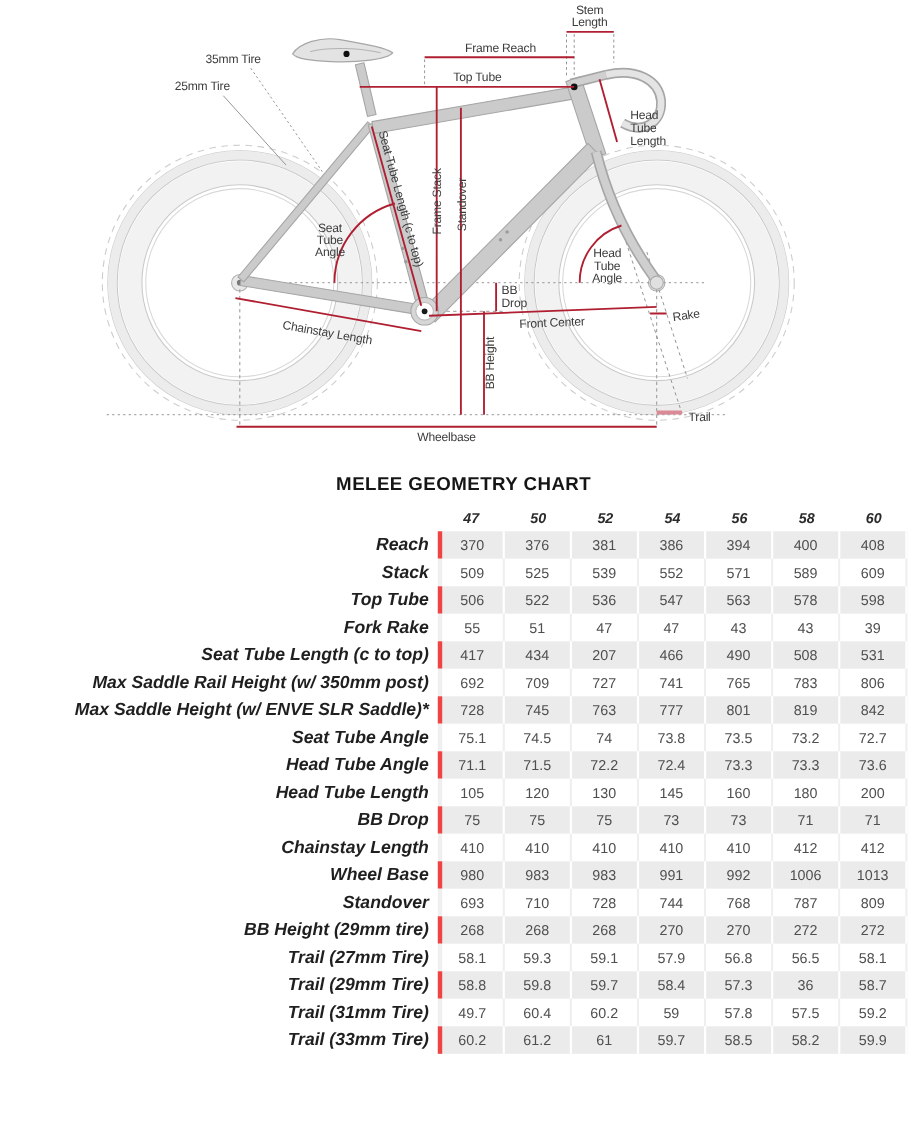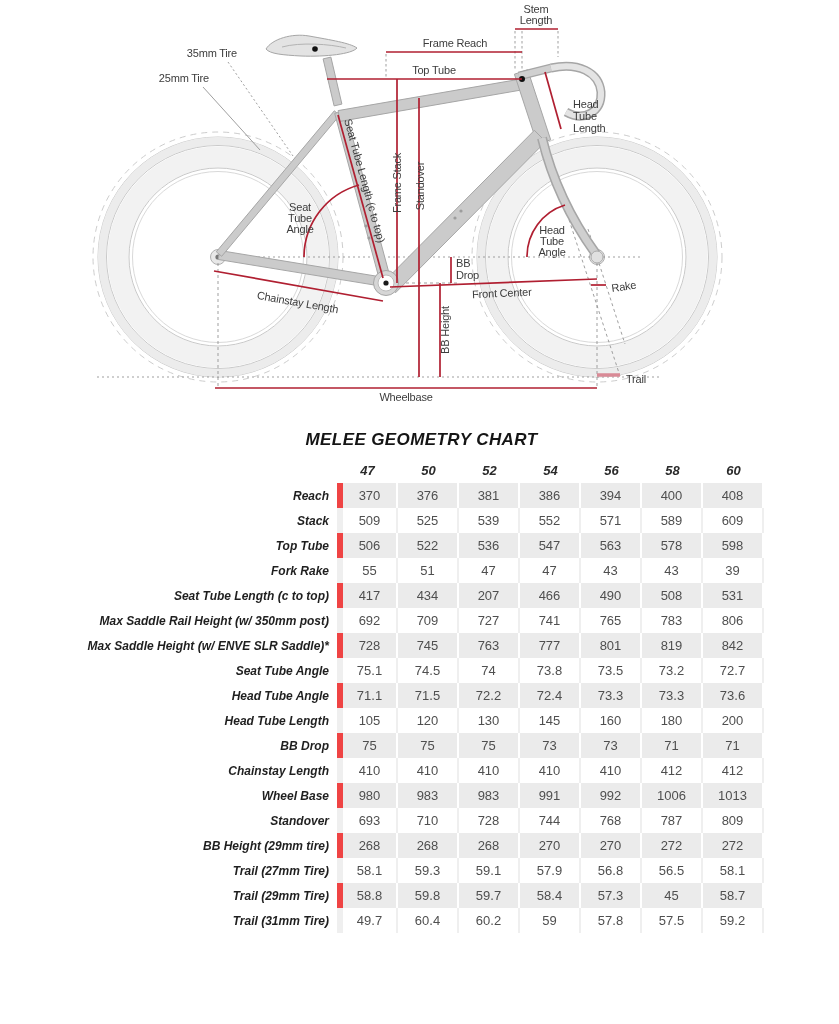--- a/index.html
+++ b/index.html
@@ -7,44 +7,44 @@
     position:relative; width:839px; height:1024px; background:#ffffff;
     font-family:"Liberation Sans", sans-serif; overflow:hidden;
   }
   svg.diagram { position:absolute; top:0; left:0; }
   svg text {
     font-family:"Liberation Sans", sans-serif;
     font-size:11px; fill:#3c3c3c; letter-spacing:-0.2px;
   }
   .chart-title {
     position:absolute; top:430px; left:83px; width:677px;
-    text-align:center; font-size:17px; font-weight:bold; font-style:italic;
+    text-align:center; font-size:17px; font-weight:bold; 
     color:#151515; letter-spacing:0.4px;
   }
   table.geo {
-    position:absolute; top:457px; left:82px;
+    position:absolute; top:457px; left:68px;
     border-collapse:separate; border-spacing:0; table-layout:fixed;
   }
   table.geo th, table.geo td { box-sizing:border-box; padding:0; }
   table.geo thead th {
     height:26px; vertical-align:middle; text-align:center;
     font-size:13px; font-weight:bold; font-style:italic; color:#2a2a2a;
     background:transparent;
   }
   table.geo tbody th {
     height:25px; text-align:right; padding-right:8px; white-space:nowrap;
-    font-size:12px; font-weight:bold; font-style:italic; color:#1f1f1f;
+    font-size:16px; font-weight:bold; font-style:italic; color:#1f1f1f;
     background:#fff;
   }
   table.geo tbody td {
     height:25px; text-align:center; vertical-align:middle;
     font-size:13px; color:#4f4f4f;
     border-right:2px solid #fff;
   }
-  table.geo tbody td:first-of-type { border-left:6px solid #ef4444; }
+  table.geo tbody td:first-of-type { border-left:4px solid #ef4444; }
   table.geo tbody tr:nth-child(odd) td { background:#ebebeb; }
   table.geo tbody tr:nth-child(even) td {
     background:#fff; border-right-color:#efefef; border-left-color:#efefef;
   }
 </style>
 </head>
 <body>
 
 <div class="page">
 
@@ -358,29 +358,39 @@
           <td>56.5</td>
           <td>58.1</td>
         </tr>
         <tr>
           <th>Trail (29mm Tire)</th>
           <td>58.8</td>
           <td>59.8</td>
           <td>59.7</td>
           <td>58.4</td>
           <td>57.3</td>
-          <td>45</td>
+          <td>36</td>
           <td>58.7</td>
         </tr>
         <tr>
           <th>Trail (31mm Tire)</th>
           <td>49.7</td>
           <td>60.4</td>
           <td>60.2</td>
           <td>59</td>
           <td>57.8</td>
           <td>57.5</td>
           <td>59.2</td>
         </tr>
+        <tr>
+          <th>Trail (33mm Tire)</th>
+          <td>60.2</td>
+          <td>61.2</td>
+          <td>61</td>
+          <td>59.7</td>
+          <td>58.5</td>
+          <td>58.2</td>
+          <td>59.9</td>
+        </tr>
       </tbody>
   </table>
 
 </div>
 
 </body></html>

